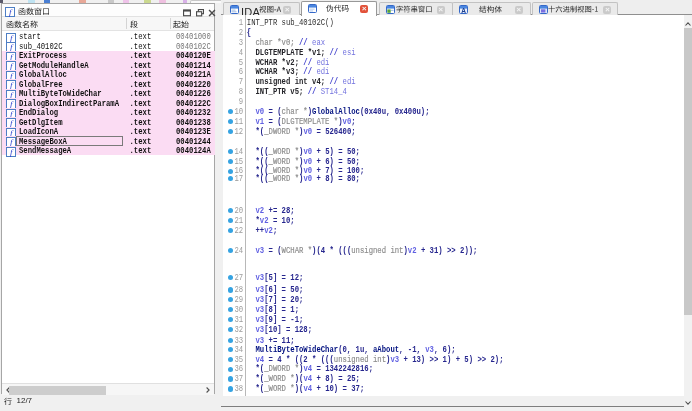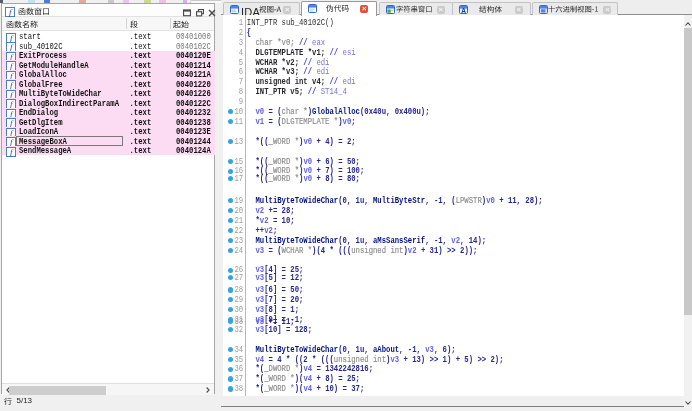--- a/index.html
+++ b/index.html
@@ -243,21 +243,21 @@
     <svg style="position:absolute;right:4px;top:3px" width="4" height="6" viewBox="0 0 4 6">
           <path d="M0.6 0.5 L3.1 3 L0.6 5.5" fill="none" stroke="#4f4f4f" stroke-width="1.1"></path>
         </svg>
   </div>
 </div>
 
 <div id="lstat">
       <svg style="position:absolute;left:0px;top:2px;overflow:visible" width="8.0" height="8" viewBox="0 0 8.0 8">
         <path d="M3.5 0.2V0.7H7.4V0.2ZM2.1 -0.3C1.7 0.3 1 1 0.3 1.4C0.4 1.5 0.6 1.8 0.6 1.9C1.4 1.4 2.2 0.6 2.7 -0.1ZM3.1 2.4V2.9H5.8V6.3C5.8 6.4 5.8 6.4 5.6 6.4C5.5 6.4 4.9 6.4 4.4 6.4C4.4 6.6 4.5 6.8 4.6 7.0C5.3 7 5.8 7 6.1 6.9C6.3 6.8 6.4 6.6 6.4 6.3V2.9H7.6V2.4ZM2.5 1.4C1.9 2.3 1 3.2 0.2 3.8C0.3 3.9 0.5 4.2 0.6 4.3C0.9 4.1 1.2 3.8 1.5 3.5V7.1H2.1V2.8C2.5 2.4 2.8 2 3 1.6Z" fill="#1e1e1e"></path>
       </svg>
-      <span>5/13</span>
+      <span>12/7</span>
     </div>
 
 <div class="tabbar"></div>
 <div class="tab" style="left:222.5px;width:77px">
       <svg class="tic" width="9" height="9" viewBox="0 0 9 9">
         <rect x="0.5" y="0.5" width="8" height="8" rx="1" fill="#fff" stroke="#3468c8"></rect>
         <rect x="1" y="1" width="7" height="2.6" fill="#4a86e0"></rect>
         <rect x="1.5" y="4.6" width="4" height="1" fill="#9db8e0"></rect>
         <rect x="1.5" y="6.3" width="5" height="1" fill="#9db8e0"></rect>
       </svg>
@@ -365,75 +365,65 @@
 <div class="cl" style="top:92.40px">
         <i class="dot"></i>
         <span class="ln">10</span>
         <span class="cd"><span class="v">  v0</span><span class="n"> = (</span><span class="y">char *</span><span class="n">)</span><span class="g">GlobalAlloc</span><span class="n">(0x40u, 0x400u);</span></span>
       </div>
 <div class="cl" style="top:102.30px">
         <i class="dot"></i>
         <span class="ln">11</span>
         <span class="cd"><span class="v">  v1</span><span class="n"> = (</span><span class="y">DLGTEMPLATE *</span><span class="n">)</span><span class="v">v0</span><span class="n">;</span></span>
       </div>
-<div class="cl" style="top:122.10px">
-        <i class="dot"></i>
-        <span class="ln">13</span>
-        <span class="cd"><span class="n">  *((</span><span class="y">_WORD *</span><span class="n">)</span><span class="v">v0</span><span class="n"> + 4) = 2;</span></span>
+<div class="cl" style="top:112.20px">
+        <i class="dot"></i>
+        <span class="ln">12</span>
+        <span class="cd"><span class="n">  *(</span><span class="y">_DWORD *</span><span class="n">)</span><span class="v">v0</span><span class="n"> = 526400;</span></span>
+      </div>
+<div class="cl" style="top:132.00px">
+        <i class="dot"></i>
+        <span class="ln">14</span>
+        <span class="cd"><span class="n">  *((</span><span class="y">_WORD *</span><span class="n">)</span><span class="v">v0</span><span class="n"> + 5) = 50;</span></span>
       </div>
 <div class="cl" style="top:141.90px">
         <i class="dot"></i>
         <span class="ln">15</span>
         <span class="cd"><span class="n">  *((</span><span class="y">_WORD *</span><span class="n">)</span><span class="v">v0</span><span class="n"> + 6) = 50;</span></span>
       </div>
 <div class="cl" style="top:151.80px">
         <i class="dot"></i>
         <span class="ln">16</span>
         <span class="cd"><span class="n">  *((</span><span class="y">_WORD *</span><span class="n">)</span><span class="v">v0</span><span class="n"> + 7) = 100;</span></span>
       </div>
 <div class="cl" style="top:159px">
         <i class="dot"></i>
         <span class="ln">17</span>
         <span class="cd"><span class="n">  *((</span><span class="y">_WORD *</span><span class="n">)</span><span class="v">v0</span><span class="n"> + 8) = 80;</span></span>
       </div>
-<div class="cl" style="top:181.50px">
-        <i class="dot"></i>
-        <span class="ln">19</span>
-        <span class="cd"><span class="g">  MultiByteToWideChar</span><span class="n">(0, 1u, </span><span class="g">MultiByteStr</span><span class="n">, -1, (</span><span class="y">LPWSTR</span><span class="n">)</span><span class="v">v0</span><span class="n"> + 11, 28);</span></span>
-      </div>
 <div class="cl" style="top:191.40px">
         <i class="dot"></i>
         <span class="ln">20</span>
         <span class="cd"><span class="v">  v2</span><span class="n"> += 28;</span></span>
       </div>
 <div class="cl" style="top:201.30px">
         <i class="dot"></i>
         <span class="ln">21</span>
         <span class="cd"><span class="n">  *</span><span class="v">v2</span><span class="n"> = 10;</span></span>
       </div>
 <div class="cl" style="top:211.20px">
         <i class="dot"></i>
         <span class="ln">22</span>
         <span class="cd"><span class="n">  ++</span><span class="v">v2</span><span class="n">;</span></span>
       </div>
-<div class="cl" style="top:221.10px">
-        <i class="dot"></i>
-        <span class="ln">23</span>
-        <span class="cd"><span class="g">  MultiByteToWideChar</span><span class="n">(0, 1u, </span><span class="g">aMsSansSerif</span><span class="n">, -1, </span><span class="v">v2</span><span class="n">, 14);</span></span>
-      </div>
 <div class="cl" style="top:231.00px">
         <i class="dot"></i>
         <span class="ln">24</span>
         <span class="cd"><span class="v">  v3</span><span class="n"> = (</span><span class="y">WCHAR *</span><span class="n">)(4 * (((</span><span class="y">unsigned int</span><span class="n">)</span><span class="v">v2</span><span class="n"> + 31) &gt;&gt; 2));</span></span>
       </div>
-<div class="cl" style="top:250.80px">
-        <i class="dot"></i>
-        <span class="ln">26</span>
-        <span class="cd"><span class="v">  v3</span><span class="n">[4] = 25;</span></span>
-      </div>
 <div class="cl" style="top:258px">
         <i class="dot"></i>
         <span class="ln">27</span>
         <span class="cd"><span class="v">  v3</span><span class="n">[5] = 12;</span></span>
       </div>
 <div class="cl" style="top:270.60px">
         <i class="dot"></i>
         <span class="ln">28</span>
         <span class="cd"><span class="v">  v3</span><span class="n">[6] = 50;</span></span>
       </div>
@@ -450,21 +440,21 @@
 <div class="cl" style="top:300.30px">
         <i class="dot"></i>
         <span class="ln">31</span>
         <span class="cd"><span class="v">  v3</span><span class="n">[9] = -1;</span></span>
       </div>
 <div class="cl" style="top:310.20px">
         <i class="dot"></i>
         <span class="ln">32</span>
         <span class="cd"><span class="v">  v3</span><span class="n">[10] = 128;</span></span>
       </div>
-<div class="cl" style="top:302px">
+<div class="cl" style="top:321px">
         <i class="dot"></i>
         <span class="ln">33</span>
         <span class="cd"><span class="v">  v3</span><span class="n"> += 11;</span></span>
       </div>
 <div class="cl" style="top:330.00px">
         <i class="dot"></i>
         <span class="ln">34</span>
         <span class="cd"><span class="g">  MultiByteToWideChar</span><span class="n">(0, 1u, </span><span class="g">aAbout</span><span class="n">, -1, </span><span class="v">v3</span><span class="n">, 6);</span></span>
       </div>
 <div class="cl" style="top:339.90px">

